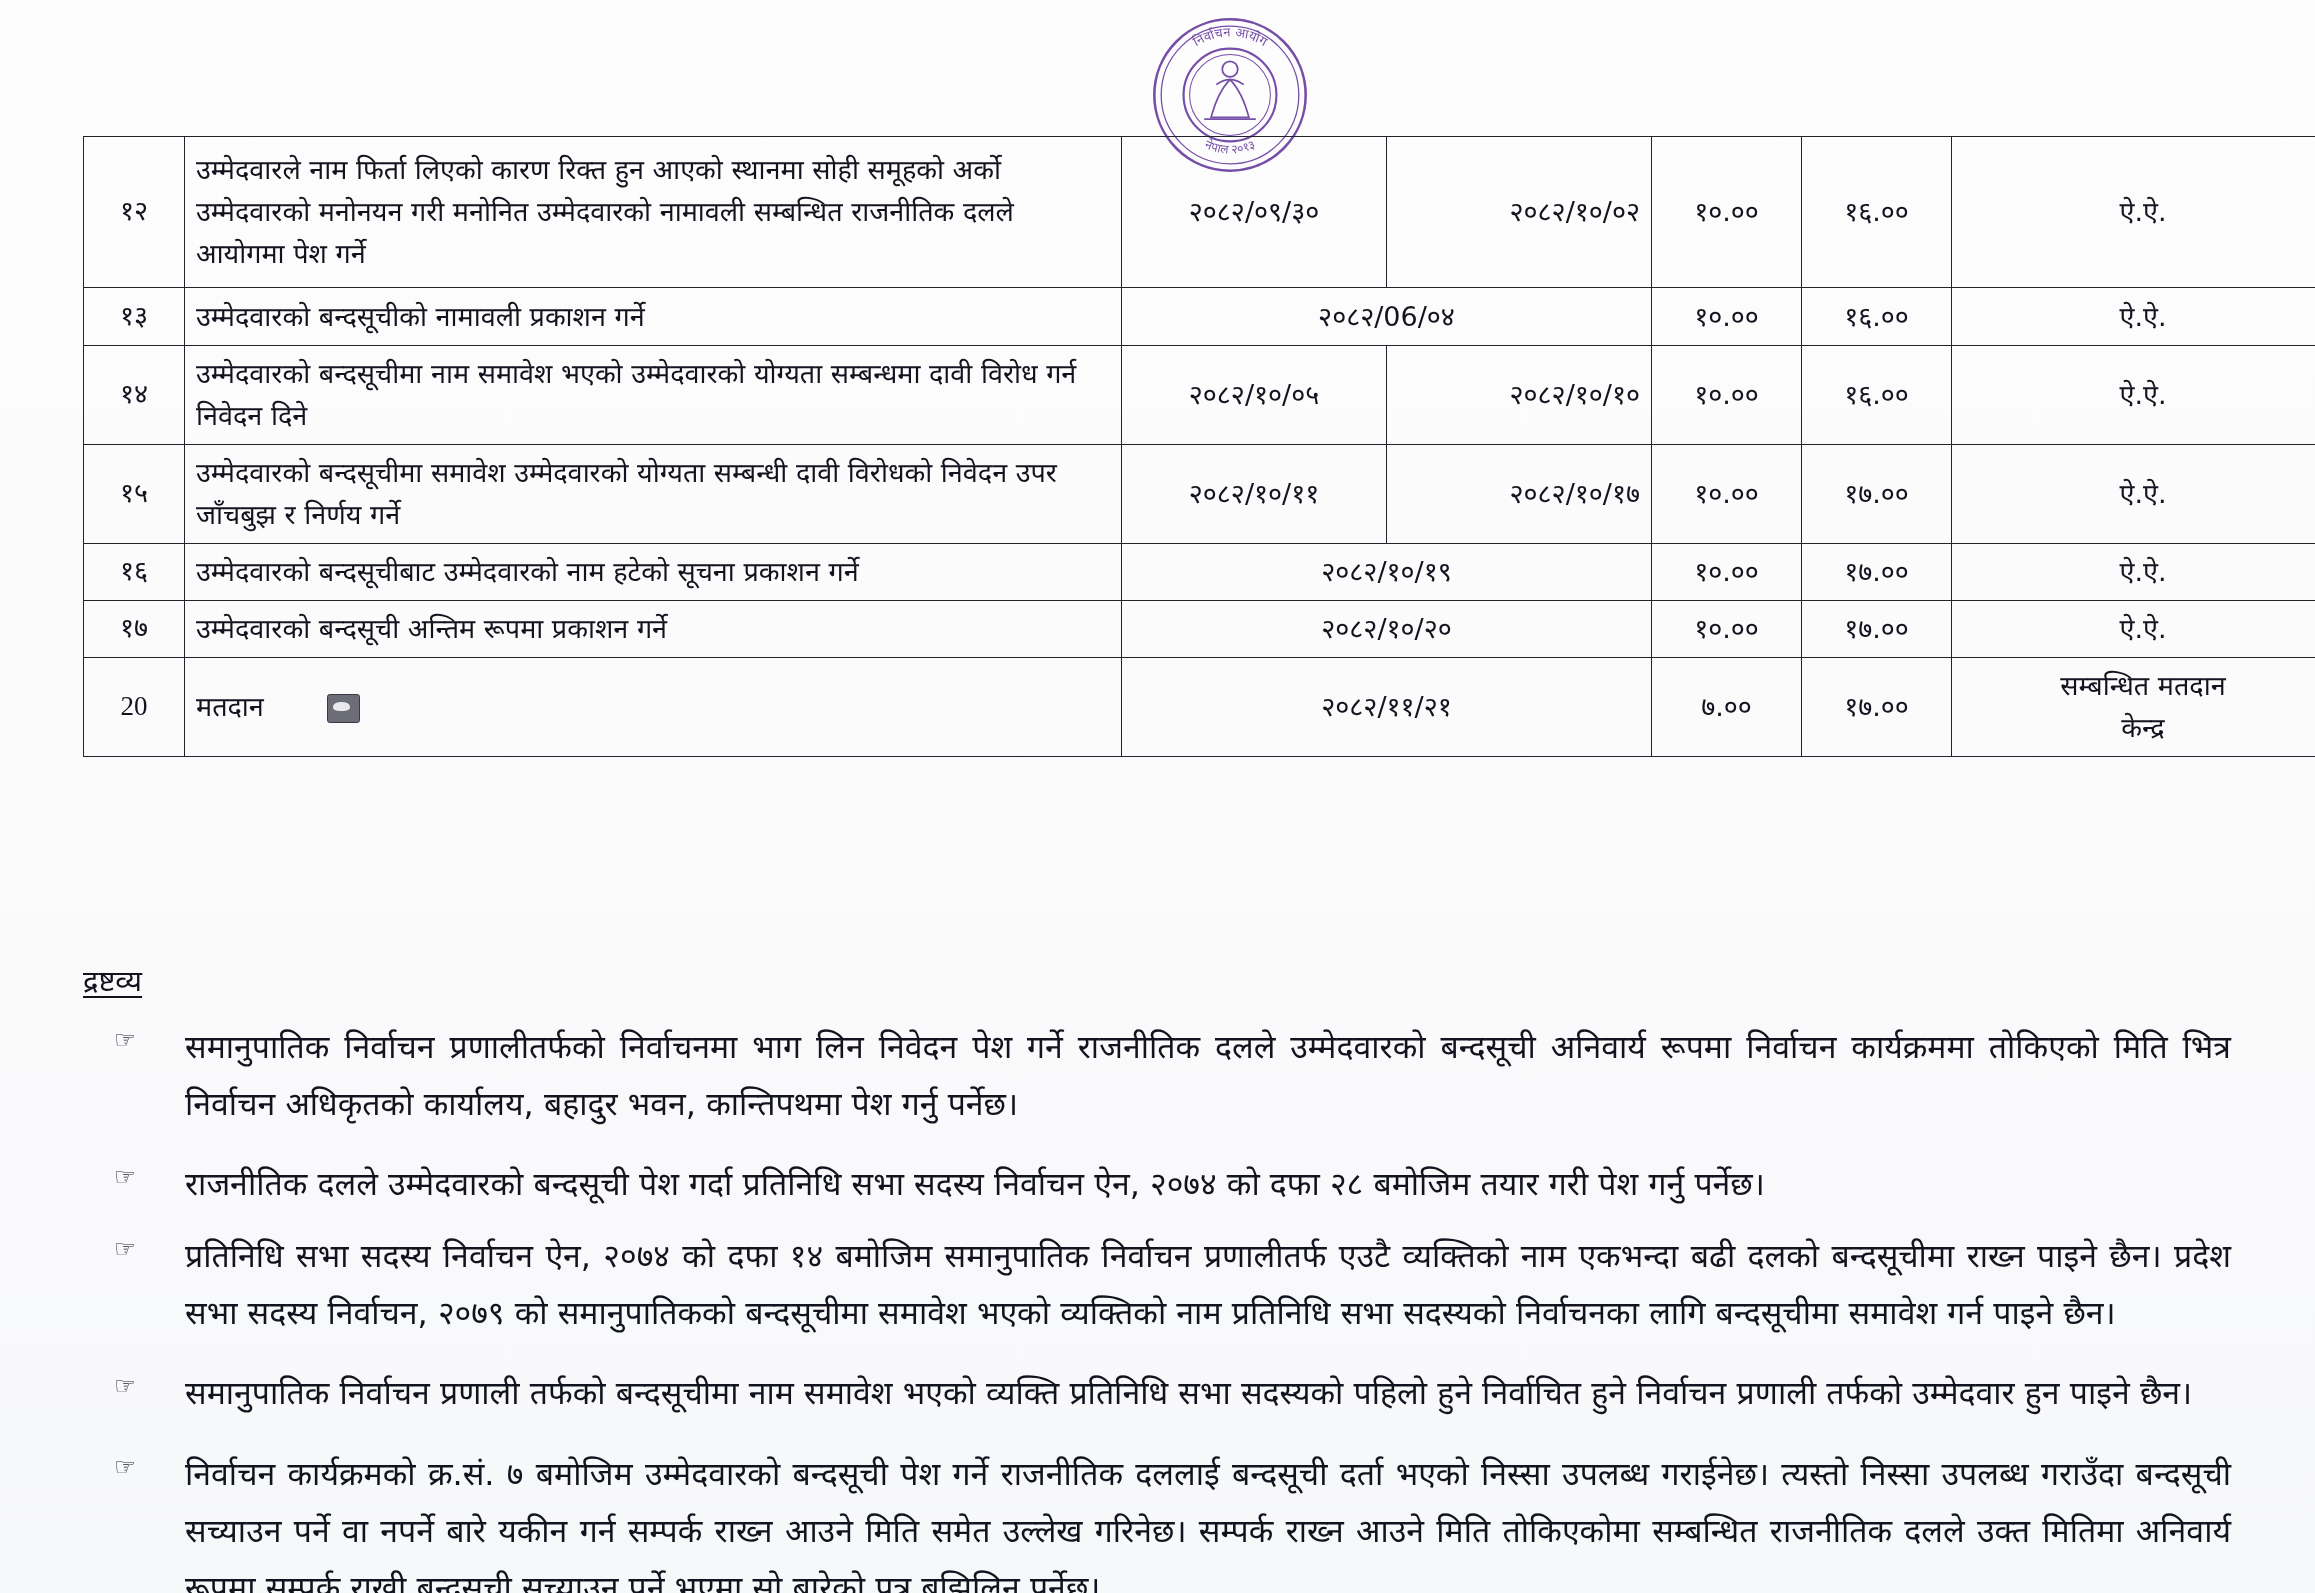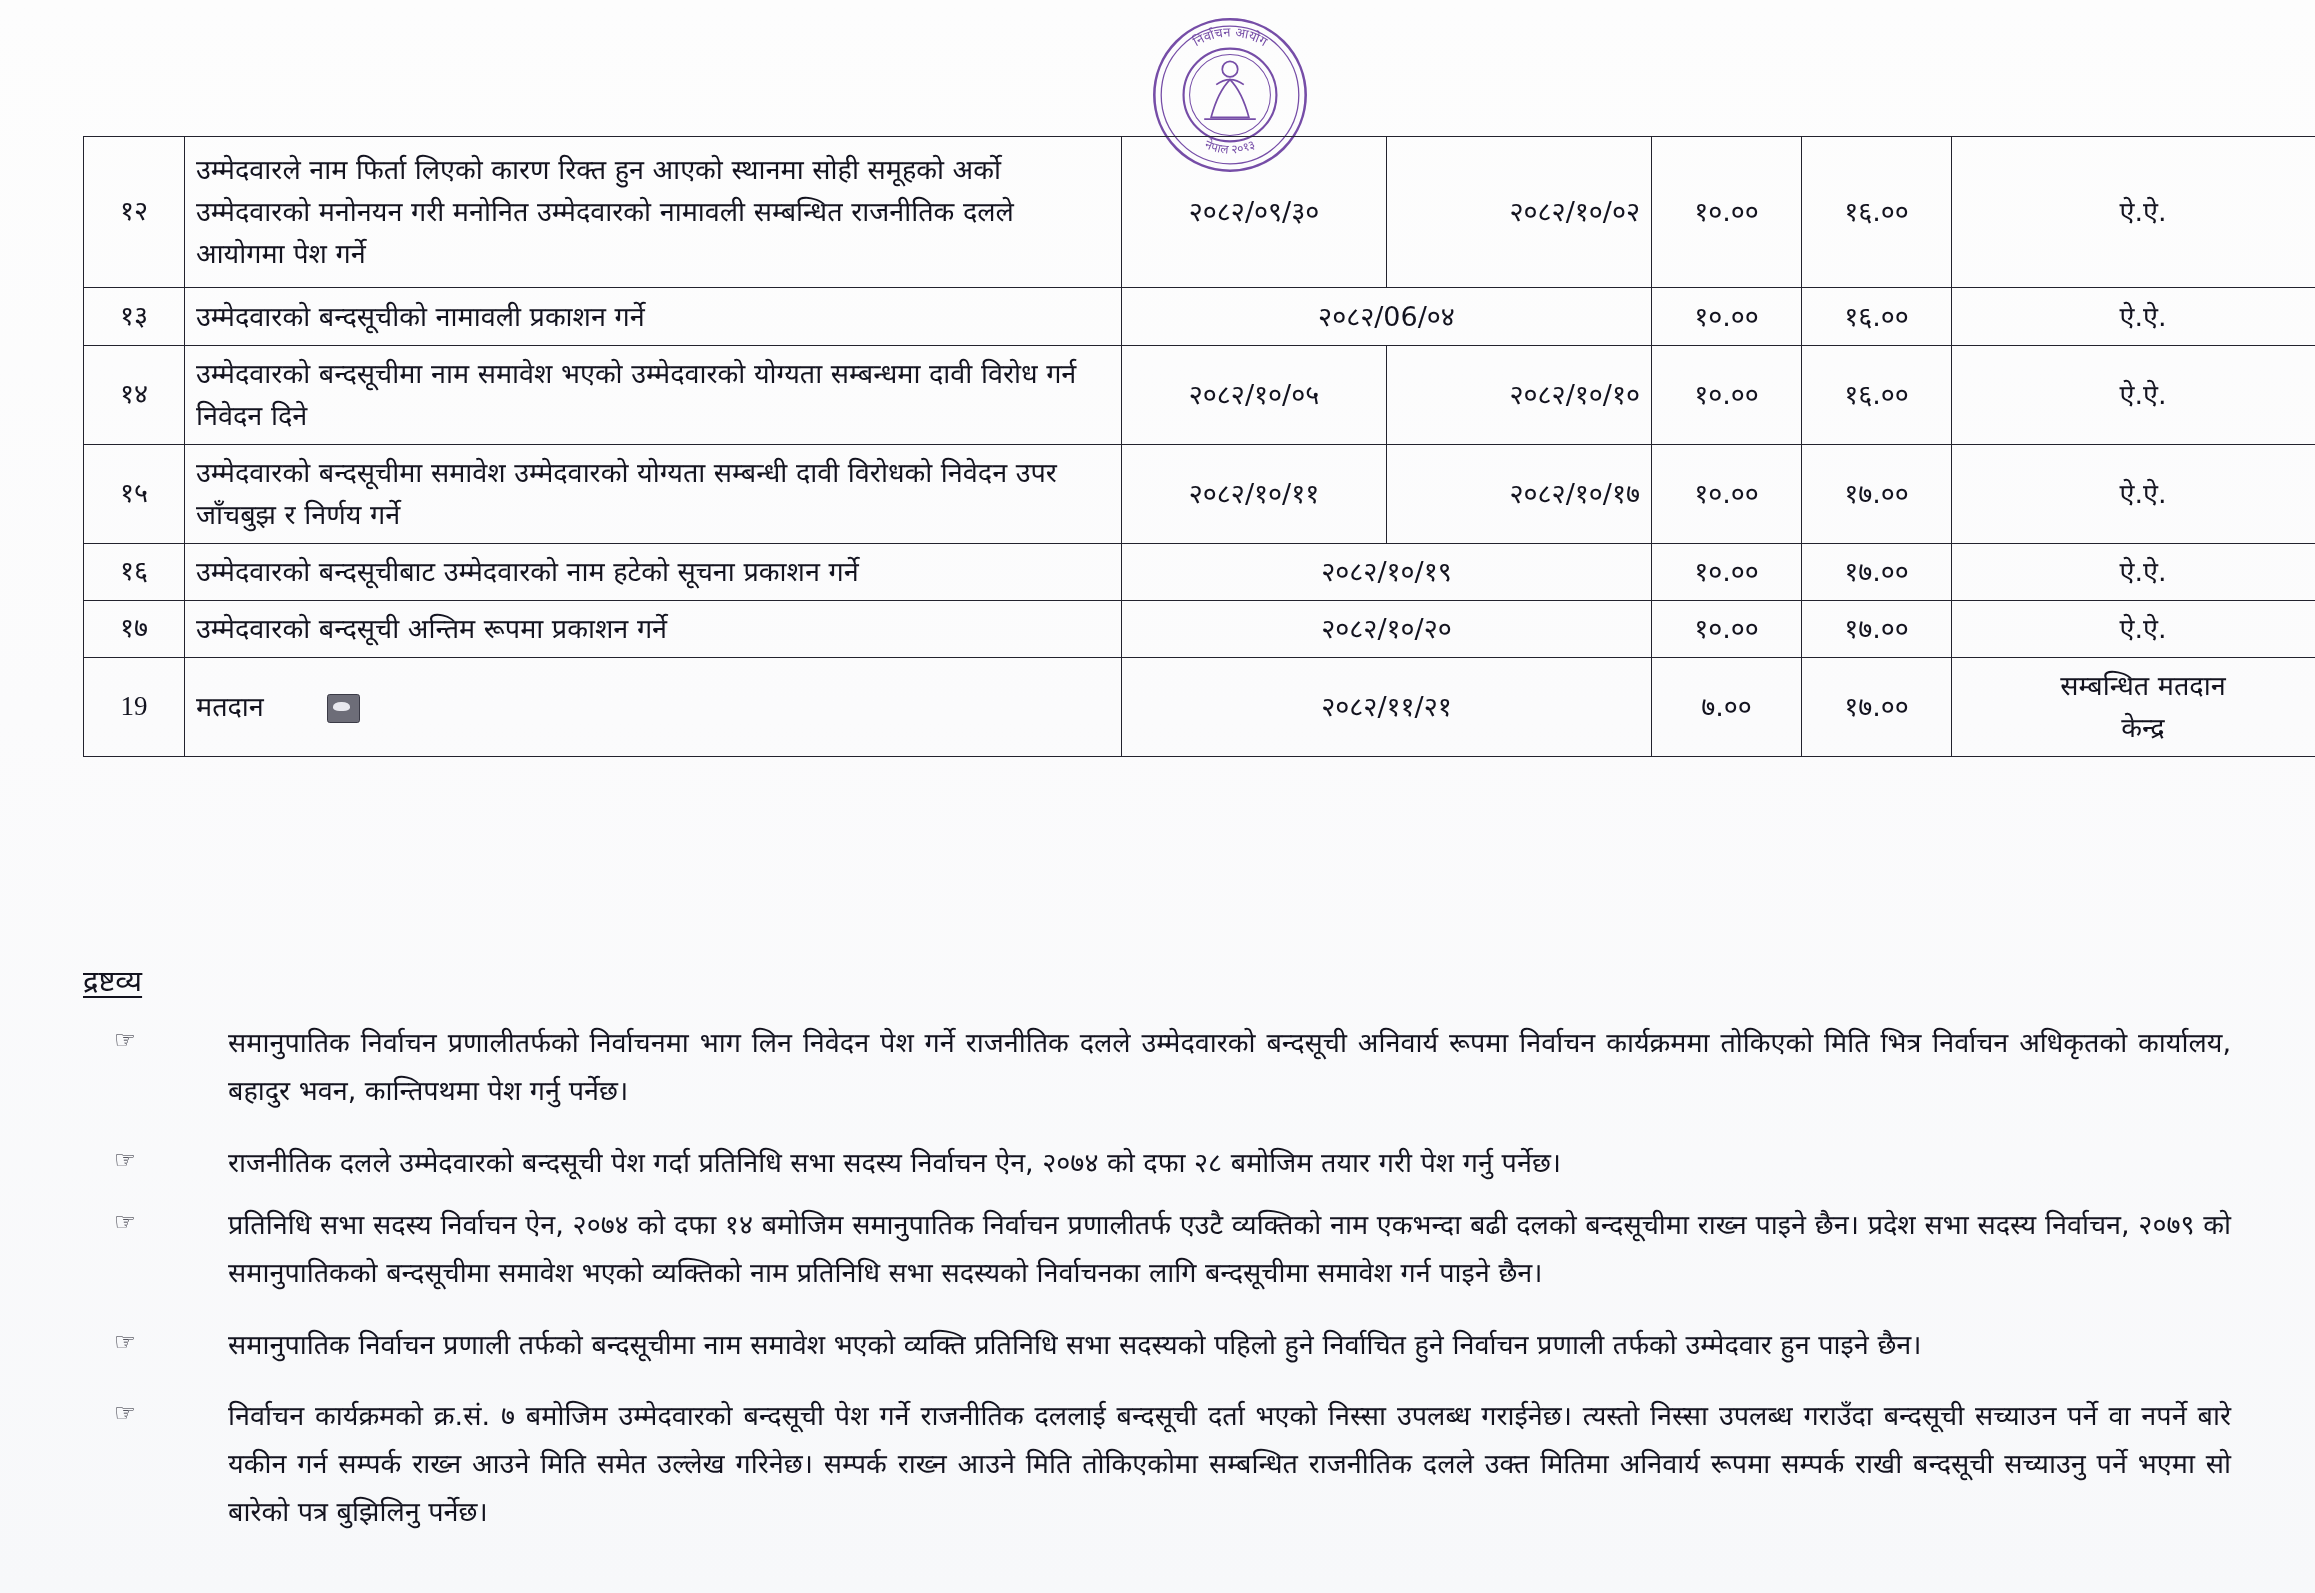--- a/index.html
+++ b/index.html
@@ -104,25 +104,24 @@
   }
   .note-bullet {
     flex: 0 0 71px;
     font-size: 24.4px;
     line-height: 1.75;
     padding-left: 31px;
     color: #1b1b28;
   }
   .note-text {
     flex: 1 1 auto;
-    font-size: 27px;
+    font-size: 32px;
     line-height: 1.78;
     text-align: justify;
     color: #13131f;
-    margin-left: 43px;
   }
   .note-tight { margin-bottom: 14.5px; }
 </style>
 </head>
 <body>
 
 <div class="page">
 
   <div class="seal">
     <svg viewBox="0 0 200 200" xmlns="http://www.w3.org/2000/svg">
@@ -203,21 +202,21 @@
       <tr>
         <td class="c-sn">१७</td>
         <td class="c-work">उम्मेदवारको बन्दसूची अन्तिम रूपमा प्रकाशन गर्ने</td>
         <td class="c-d1" colspan="2" style="text-align:center">२०८२/१०/२०</td>
         <td class="c-t1">१०.००</td>
         <td class="c-t2">१७.००</td>
         <td class="c-place">ऐ.ऐ.</td>
       </tr>
 
       <tr>
-        <td class="c-sn">19</td>
+        <td class="c-sn">20</td>
         <td class="c-work vote-cell">
           <span>मतदान</span><span class="vote-mark"></span>
         </td>
         <td class="c-d1" colspan="2" style="text-align:center">२०८२/११/२१</td>
         <td class="c-t1">७.००</td>
         <td class="c-t2">१७.००</td>
         <td class="c-place place-2line">
           <div>सम्बन्धित मतदान</div>
           <div>केन्द्र</div>
         </td>

